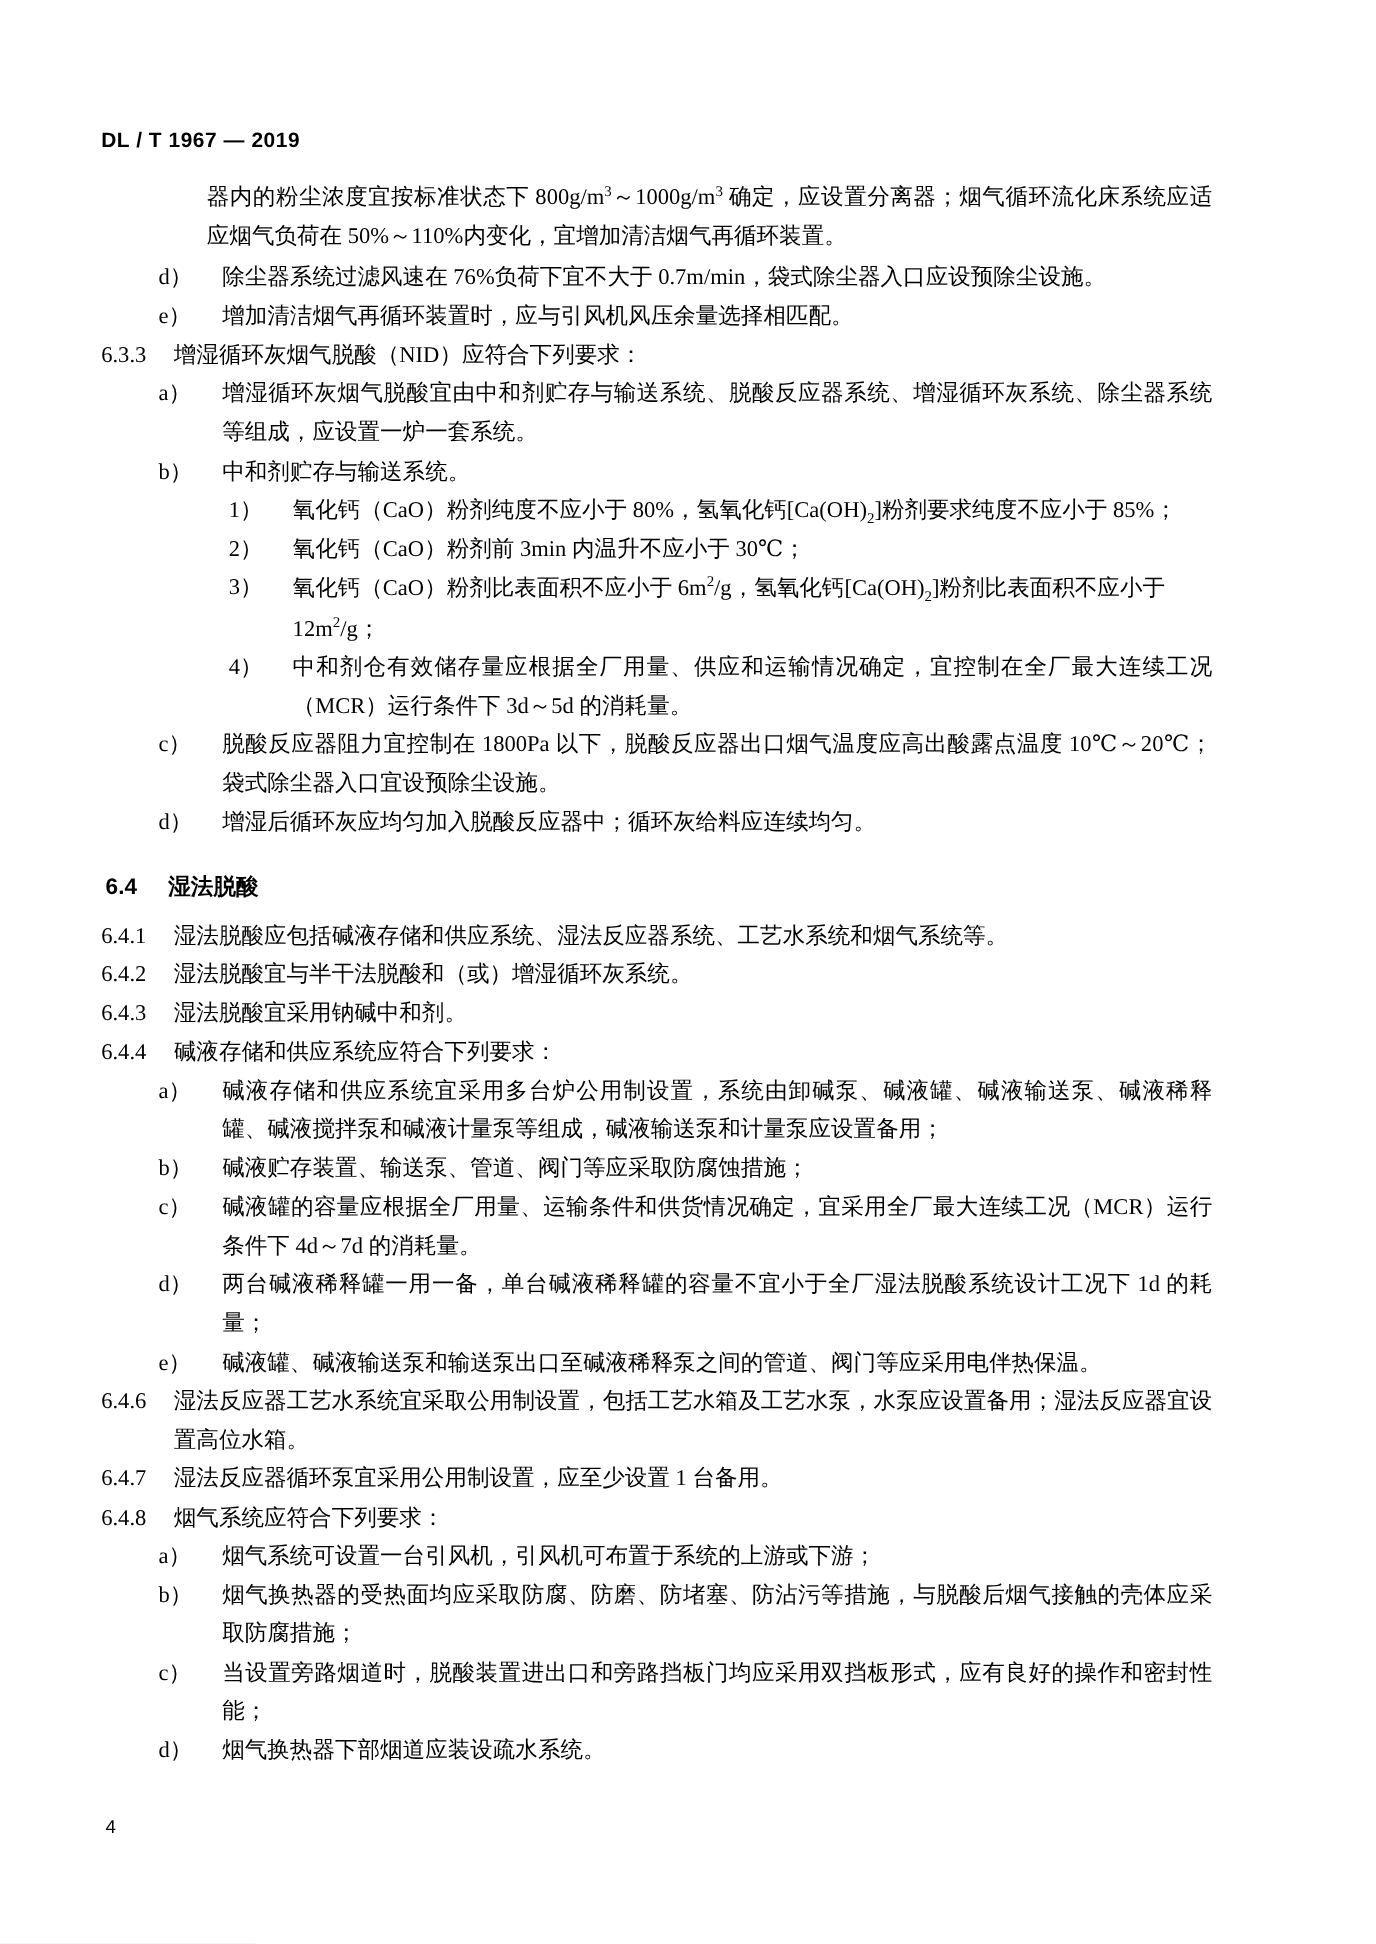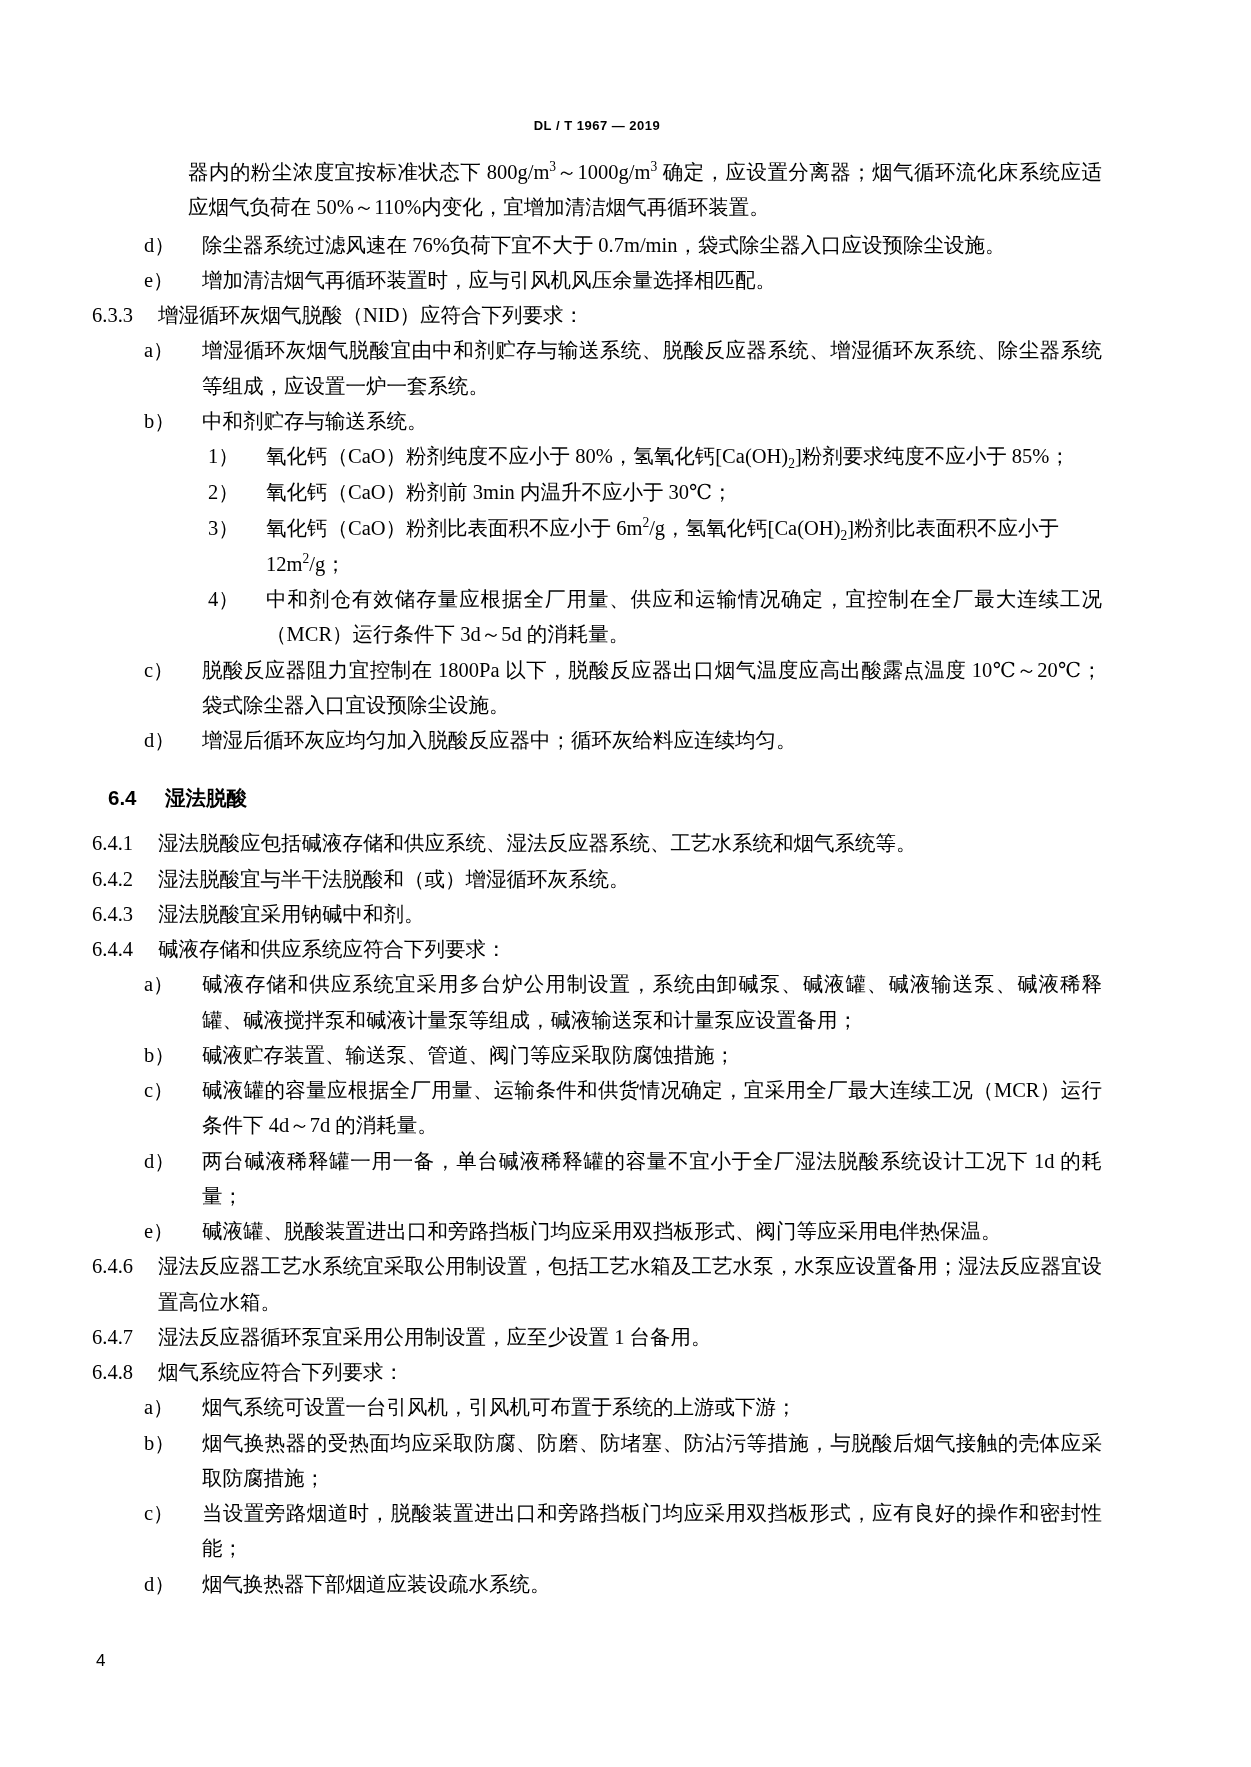--- a/index.html
+++ b/index.html
@@ -19,37 +19,36 @@
   }
   .content {
     position: absolute;
     left: 92px;
     top: 118px;
     width: 1010px;
   }
   .header {
     font-family: "Liberation Sans", sans-serif;
     font-weight: bold;
-    font-size: 13px;
+    font-size: 19px;
     letter-spacing: 0.5px;
     margin-bottom: 22px;
-    text-align: center;
   }
   .para {
     font-size: 20.5px;
     line-height: 1.72;
     text-align: justify;
     margin: 0 0 2px 0;
   }
   .cont-top { margin-left: 96px; text-indent: 0; font-family: Liberation Serif, serif; }
   .sec-head {
     font-family: "Liberation Sans", sans-serif;
     font-weight: bold;
     font-size: 20.5px;
-    margin: 26px 0 14px 16px;
+    margin: 26px 0 14px 4px;
   }
   .numbered {
     display: flex;
     align-items: flex-start;
     font-size: 20.5px;
     line-height: 1.72;
   }
   .numbered .num {
     flex: 0 0 auto;
     white-space: nowrap;
@@ -178,21 +177,21 @@
     <div class="numbered letter">
       <span class="num">c）</span>
       <span class="txt">碱液罐的容量应根据全厂用量、运输条件和供货情况确定，宜采用全厂最大连续工况（MCR）运行条件下 4d～7d 的消耗量。</span>
     </div>
     <div class="numbered letter">
       <span class="num">d）</span>
       <span class="txt">两台碱液稀释罐一用一备，单台碱液稀释罐的容量不宜小于全厂湿法脱酸系统设计工况下 1d 的耗量；</span>
     </div>
     <div class="numbered letter">
       <span class="num">e）</span>
-      <span class="txt">碱液罐、脱酸装置进出口和旁路挡板门均应采用双挡板形式、阀门等应采用电伴热保温。</span>
+      <span class="txt">碱液罐、碱液输送泵和输送泵出口至碱液稀释泵之间的管道、阀门等应采用电伴热保温。</span>
     </div>
 
 
     <div class="numbered clause">
       <span class="num">6.4.6</span>
       <span class="txt">湿法反应器工艺水系统宜采取公用制设置，包括工艺水箱及工艺水泵，水泵应设置备用；湿法反应器宜设置高位水箱。</span>
     </div>
 
     <div class="numbered clause">
       <span class="num">6.4.7</span>

